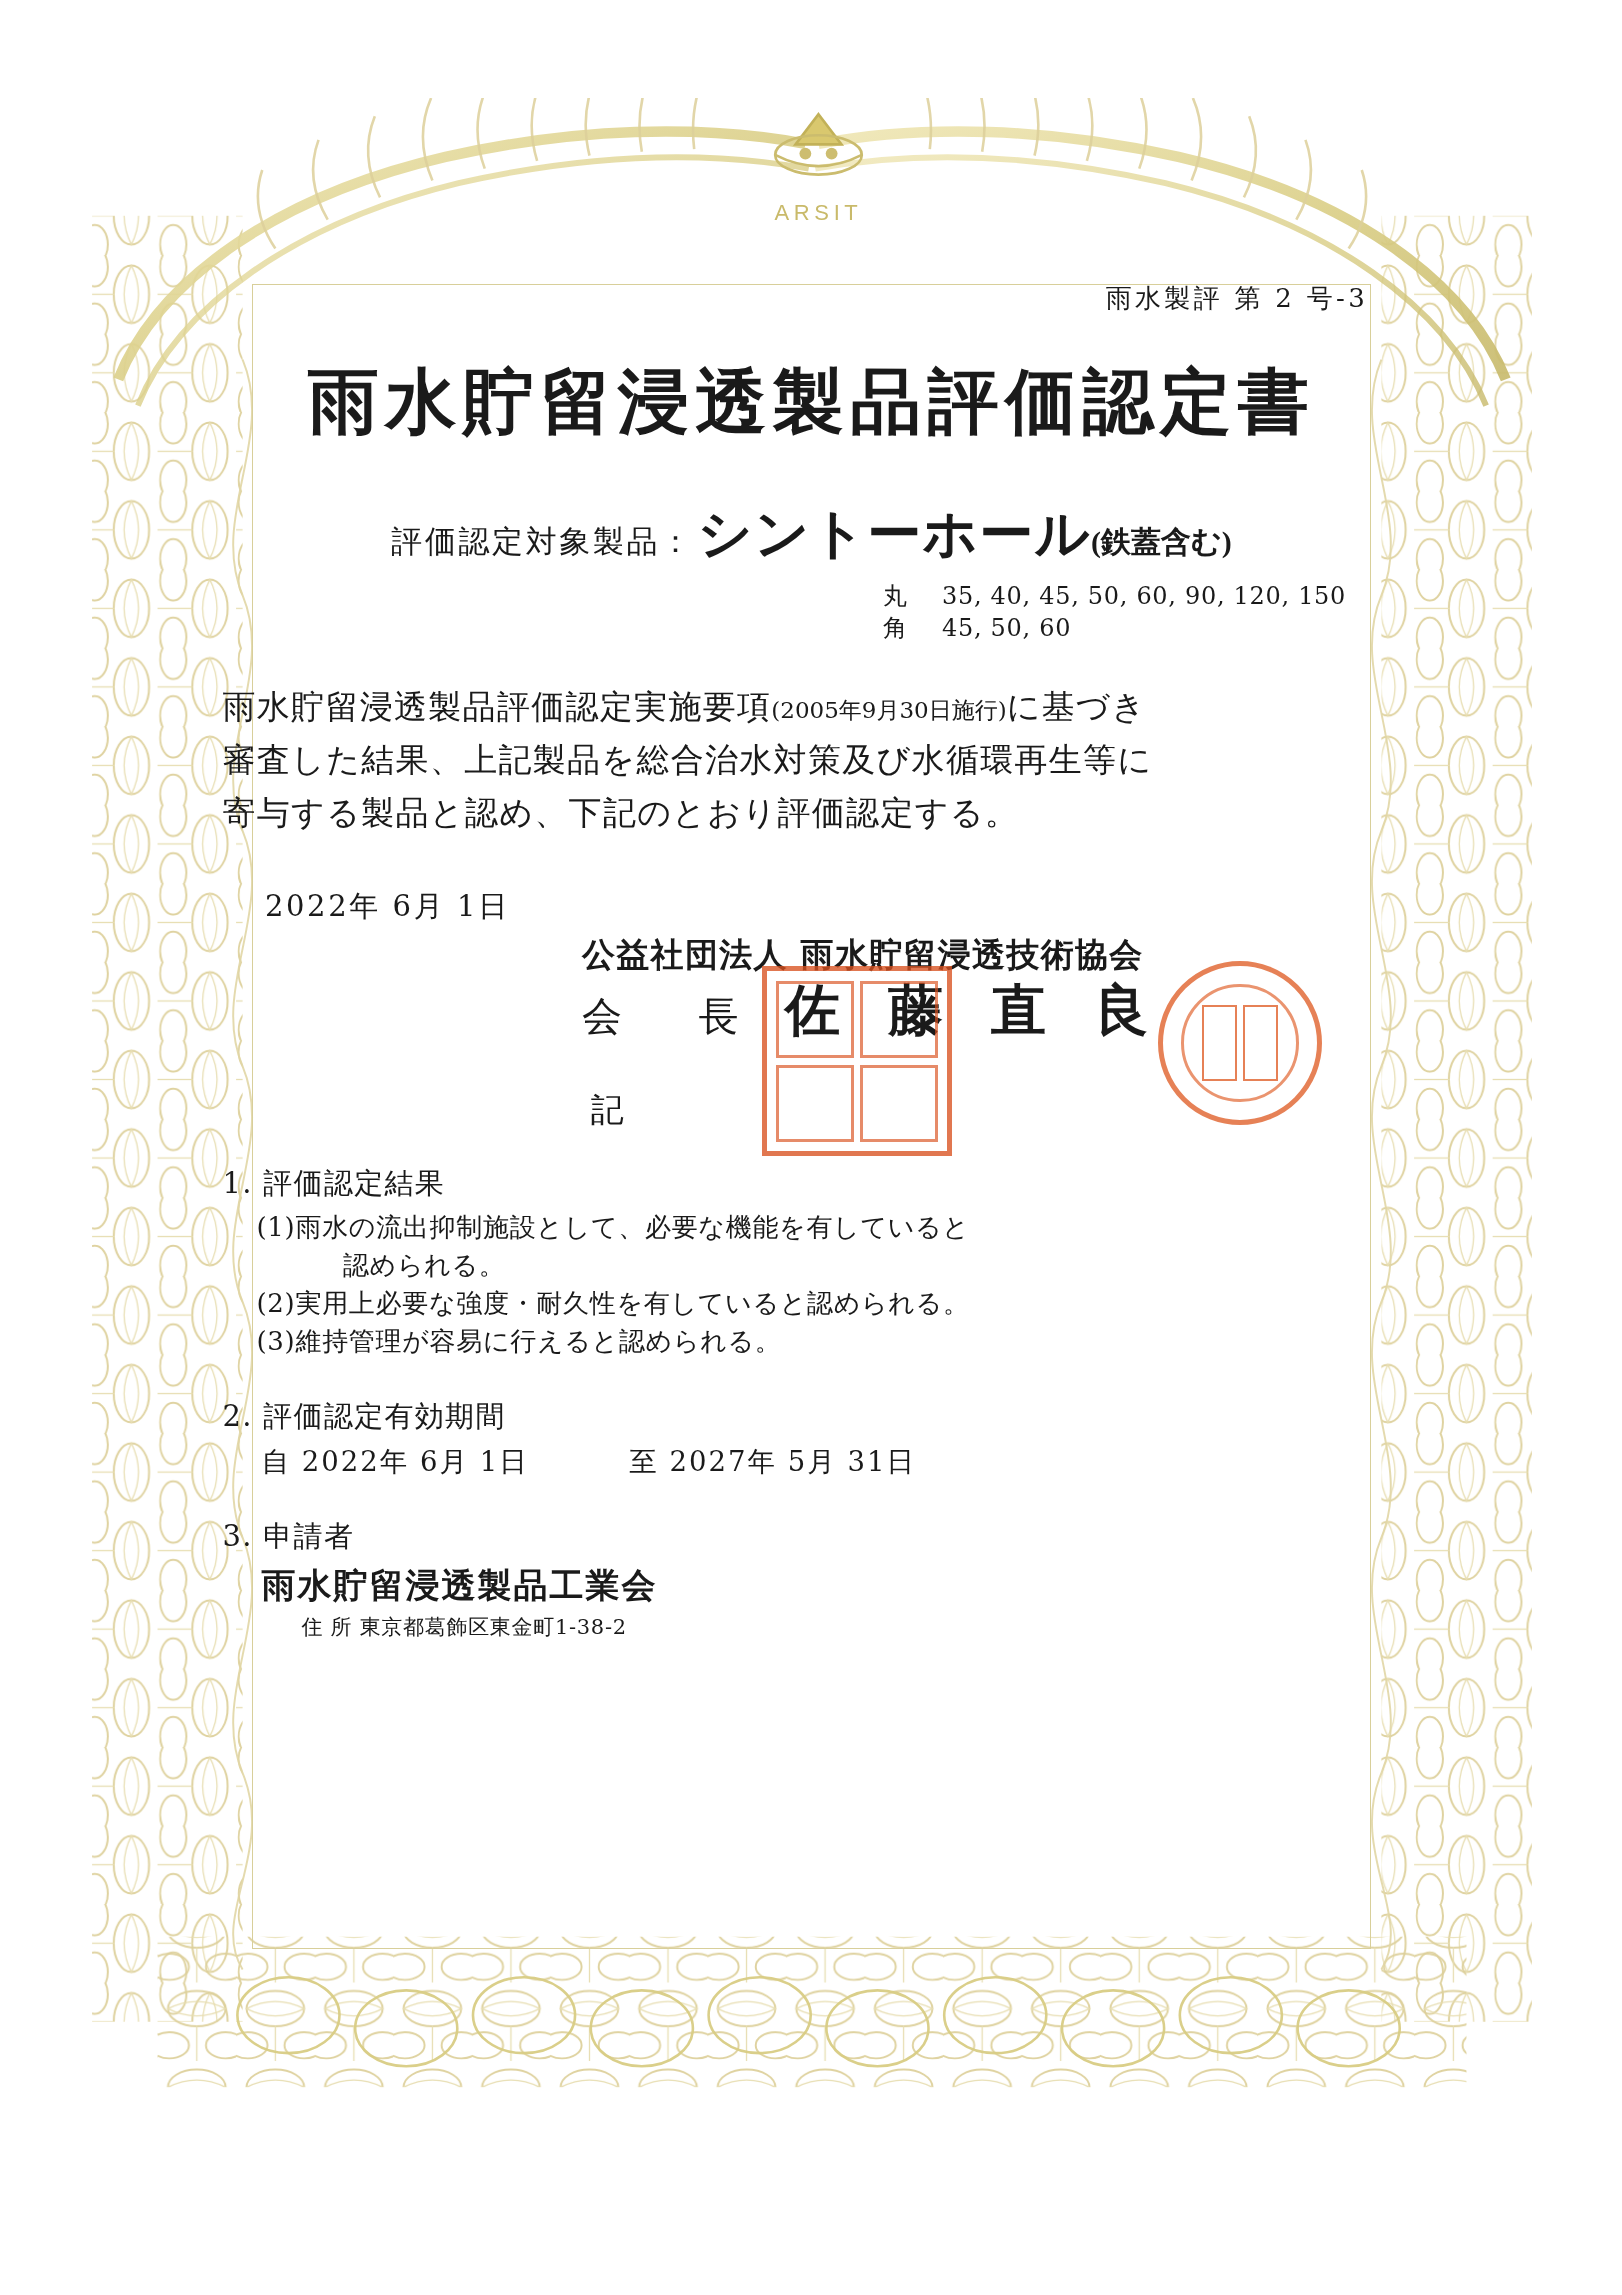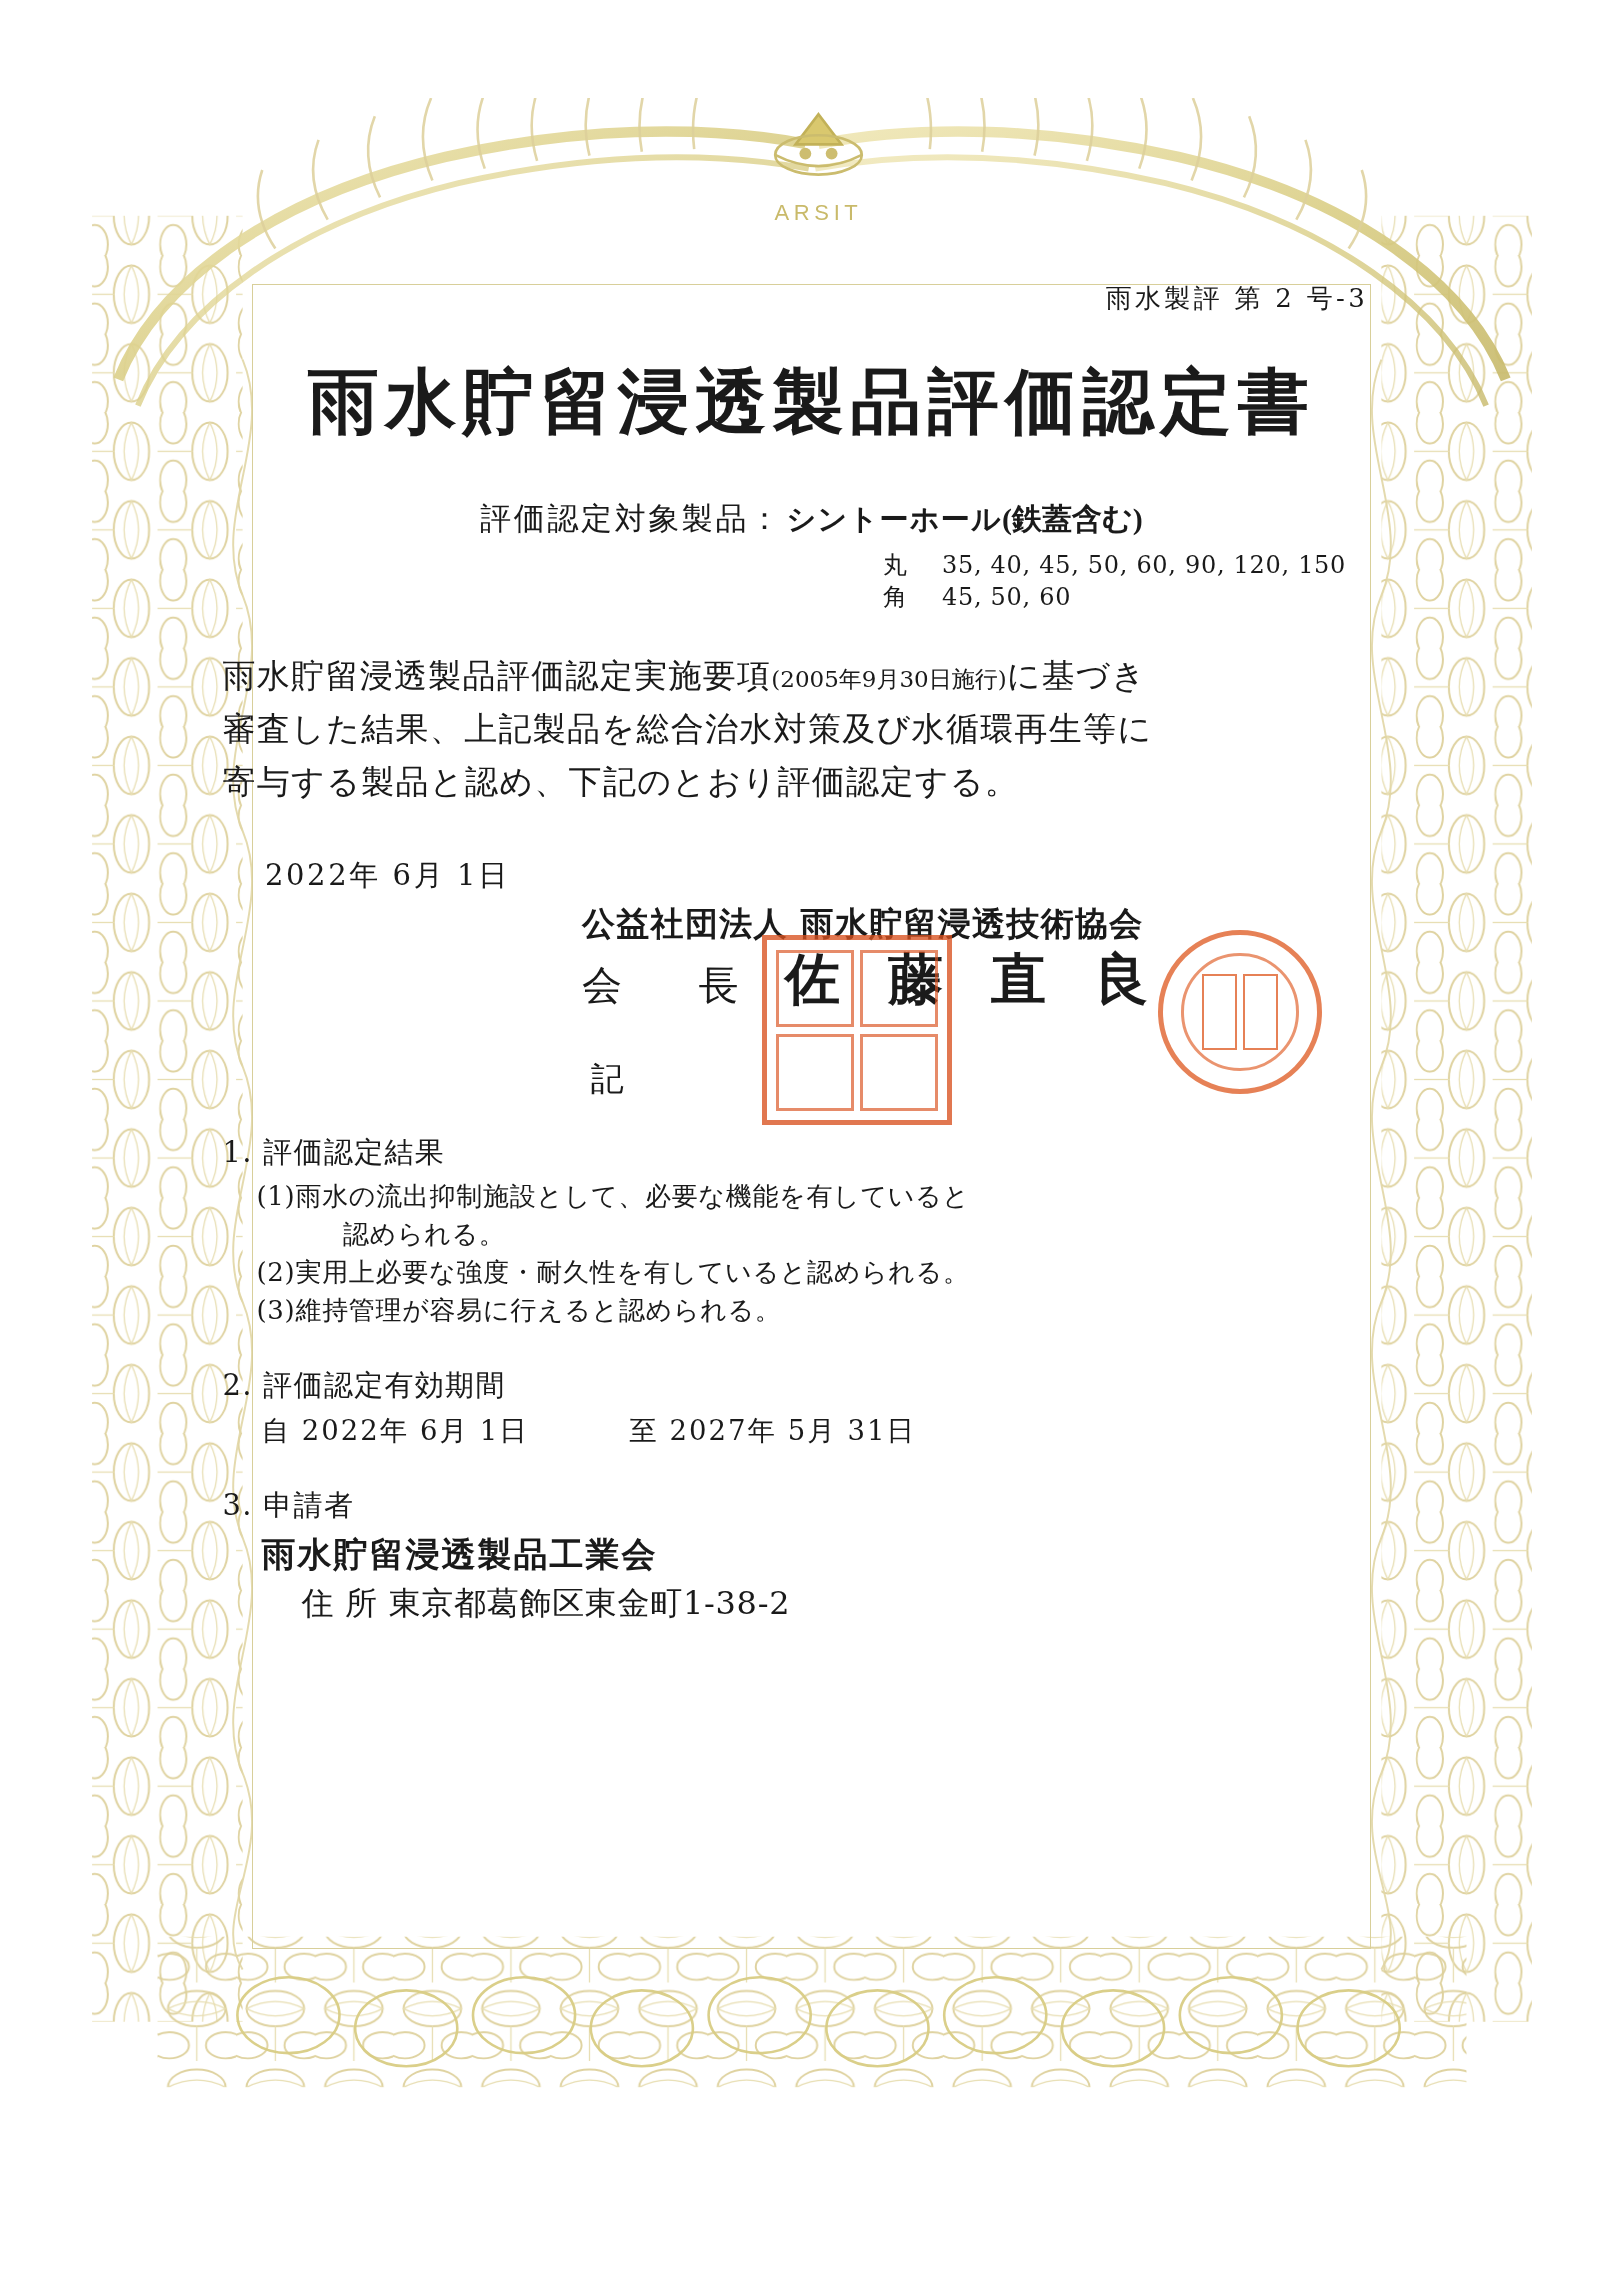--- a/index.html
+++ b/index.html
@@ -74,21 +74,21 @@
     margin-top: 16px;
     display: flex;
     align-items: baseline;
     justify-content: center;
   }
   .product-label {
     font-size: 31px;
     letter-spacing: 2.6px;
   }
   .product-name {
-    font-size: 29px;
+    font-size: 54px;
     font-weight: 700;
     letter-spacing: 1.3px;
     margin-left: 3.9px;
   }
   .product-name-sub {
     font-size: 30px;
     font-weight: 700;
     font-family: Liberation Serif, serif;
   }
 
@@ -246,21 +246,21 @@
   .applicant-name {
     margin-top: 6.5px;
     padding-left: 39px;
     font-size: 34px;
     letter-spacing: 2px;
     font-weight: 600;
   }
   .applicant-addr {
     margin-top: 3.9px;
     padding-left: 79px;
-    font-size: 32px;
+    font-size: 21px;
     letter-spacing: 0.7px;
   }
   .s2 { margin-top: 37px; }
   .s3 { margin-top: 37px; }
 
   
   .crest {
     position: absolute;
     left: 743px;
     top: 105px;

